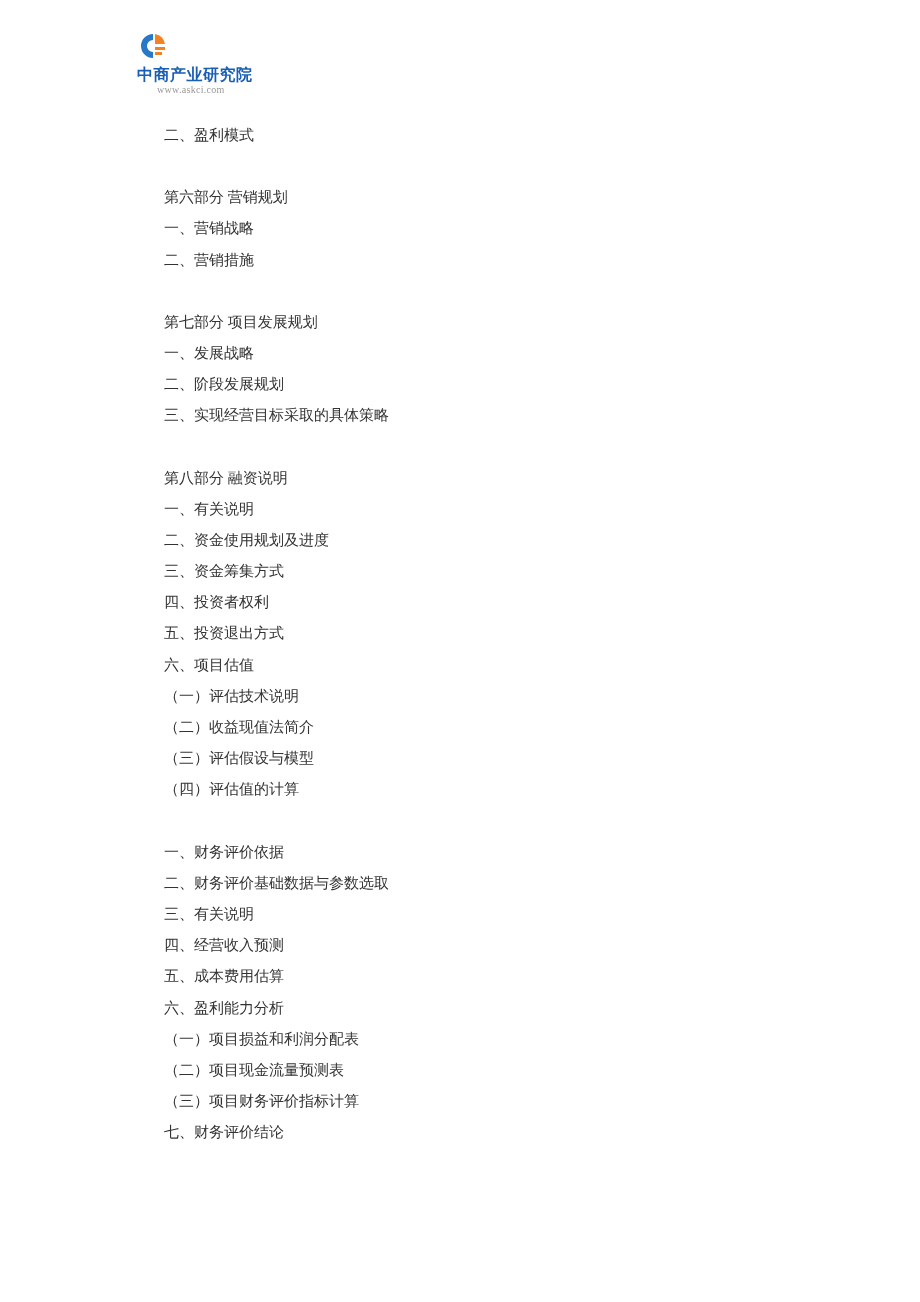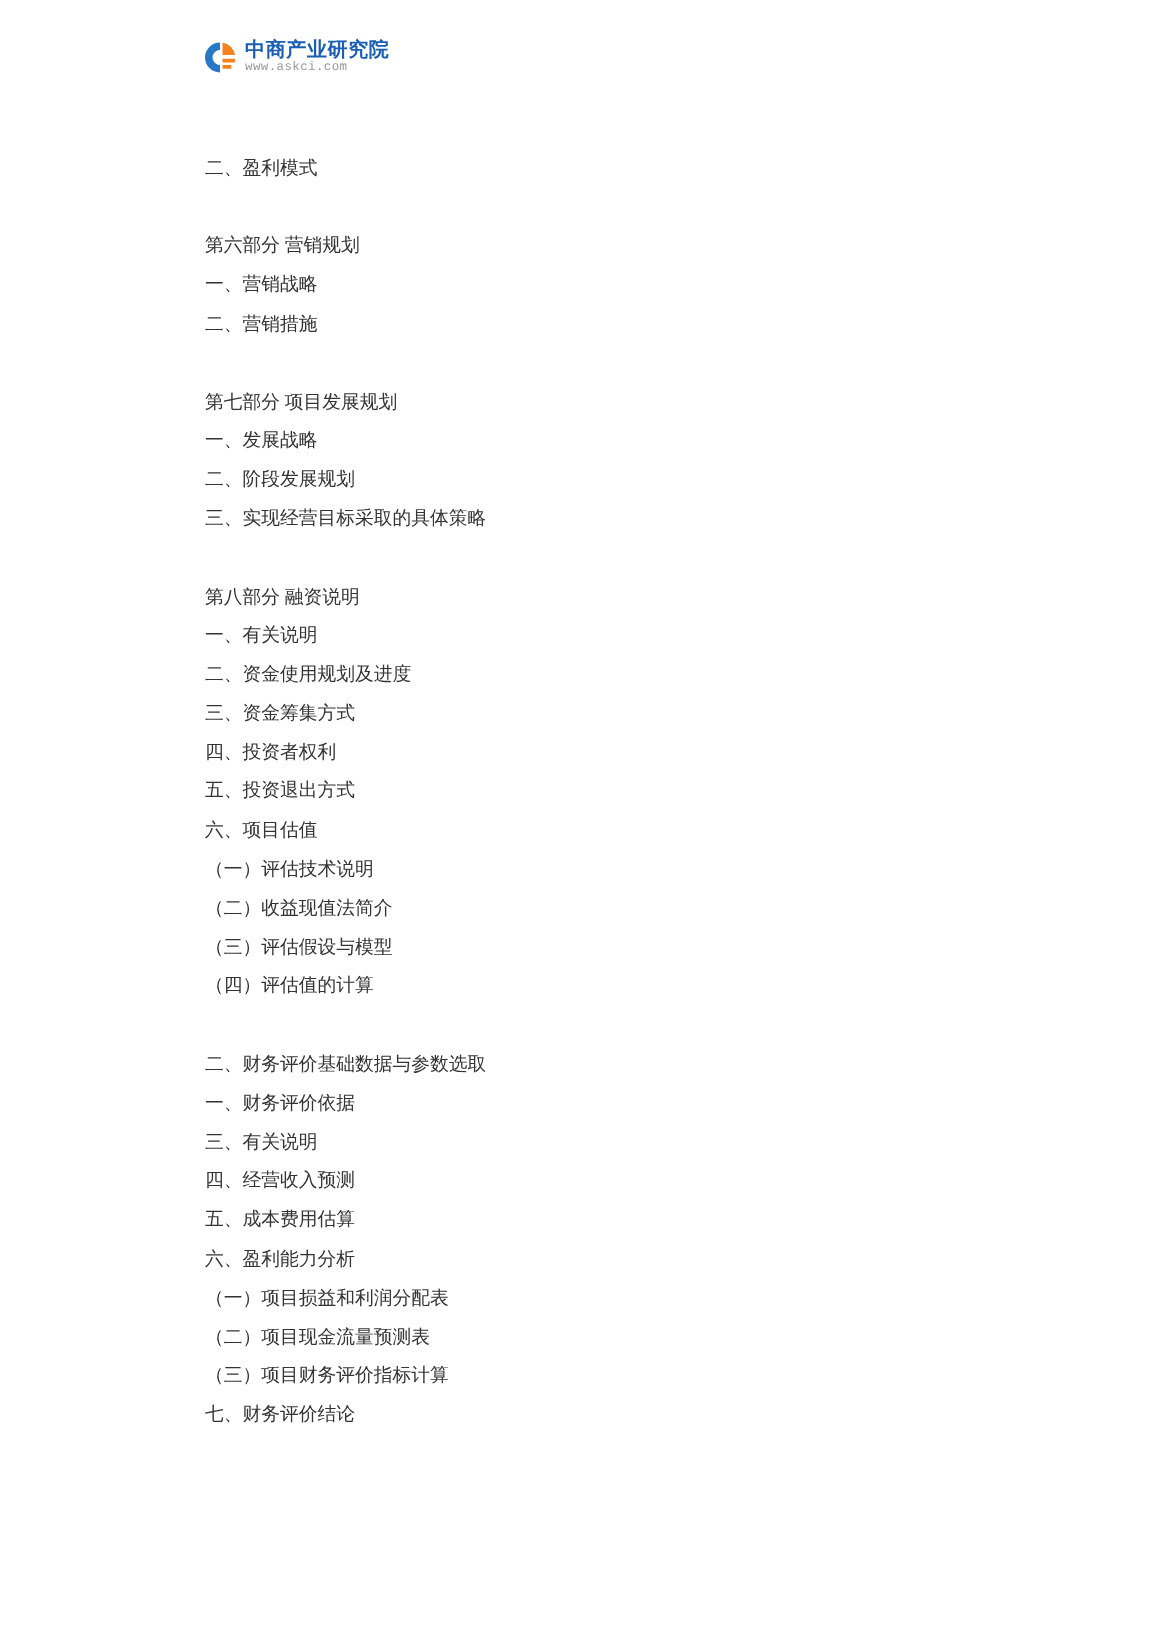--- a/index.html
+++ b/index.html
@@ -10,24 +10,25 @@
     body {
       width: 920px;
       height: 1302px;
       background: #ffffff;
       font-family: "SimSun", "宋体", serif;
       position: relative;
     }
     .header-logo {
       position: absolute;
       top: 30px;
-      left: 160px;
+      left: 137px;
       display: flex;
-      align-items: center;
+      align-items: flex-start;
       gap: 4px;
+      flex-direction: column;
     }
     .logo-mark {
       width: 32px;
       height: 32px;
       position: relative;
     }
     .logo-mark svg {
       width: 100%;
       height: 100%;
     }
@@ -39,22 +40,23 @@
     .logo-title {
       font-size: 16px;
       font-weight: bold;
       color: #1a5fb4;
       font-family: "SimHei", "黑体", sans-serif;
       letter-spacing: 0.5px;
     }
     .logo-url {
       font-size: 10px;
       color: #999999;
-      font-family: Liberation Mono, monospace;
+      font-family: Liberation Serif, serif;
       letter-spacing: 0.3px;
+      margin-left: 20px;
     }
     .content {
       position: absolute;
       top: 120px;
       left: 164px;
       width: 620px;
       font-size: 15px;
       color: #333333;
       line-height: 2.08;
     }
@@ -108,22 +110,22 @@
   <span class="toc-line">四、投资者权利</span>
   <span class="toc-line">五、投资退出方式</span>
   <span class="toc-line">六、项目估值</span>
   <span class="toc-line">（一）评估技术说明</span>
   <span class="toc-line">（二）收益现值法简介</span>
   <span class="toc-line">（三）评估假设与模型</span>
   <span class="toc-line">（四）评估值的计算</span>
 
   <div class="section-gap"></div>
 
+  <span class="toc-line">一、财务评价依据</span>
   <span class="toc-line">二、财务评价基础数据与参数选取</span>
-  <span class="toc-line">一、财务评价依据</span>
   <span class="toc-line">三、有关说明</span>
   <span class="toc-line">四、经营收入预测</span>
   <span class="toc-line">五、成本费用估算</span>
   <span class="toc-line">六、盈利能力分析</span>
   <span class="toc-line">（一）项目损益和利润分配表</span>
   <span class="toc-line">（二）项目现金流量预测表</span>
   <span class="toc-line">（三）项目财务评价指标计算</span>
   <span class="toc-line">七、财务评价结论</span>
 </div>
 

